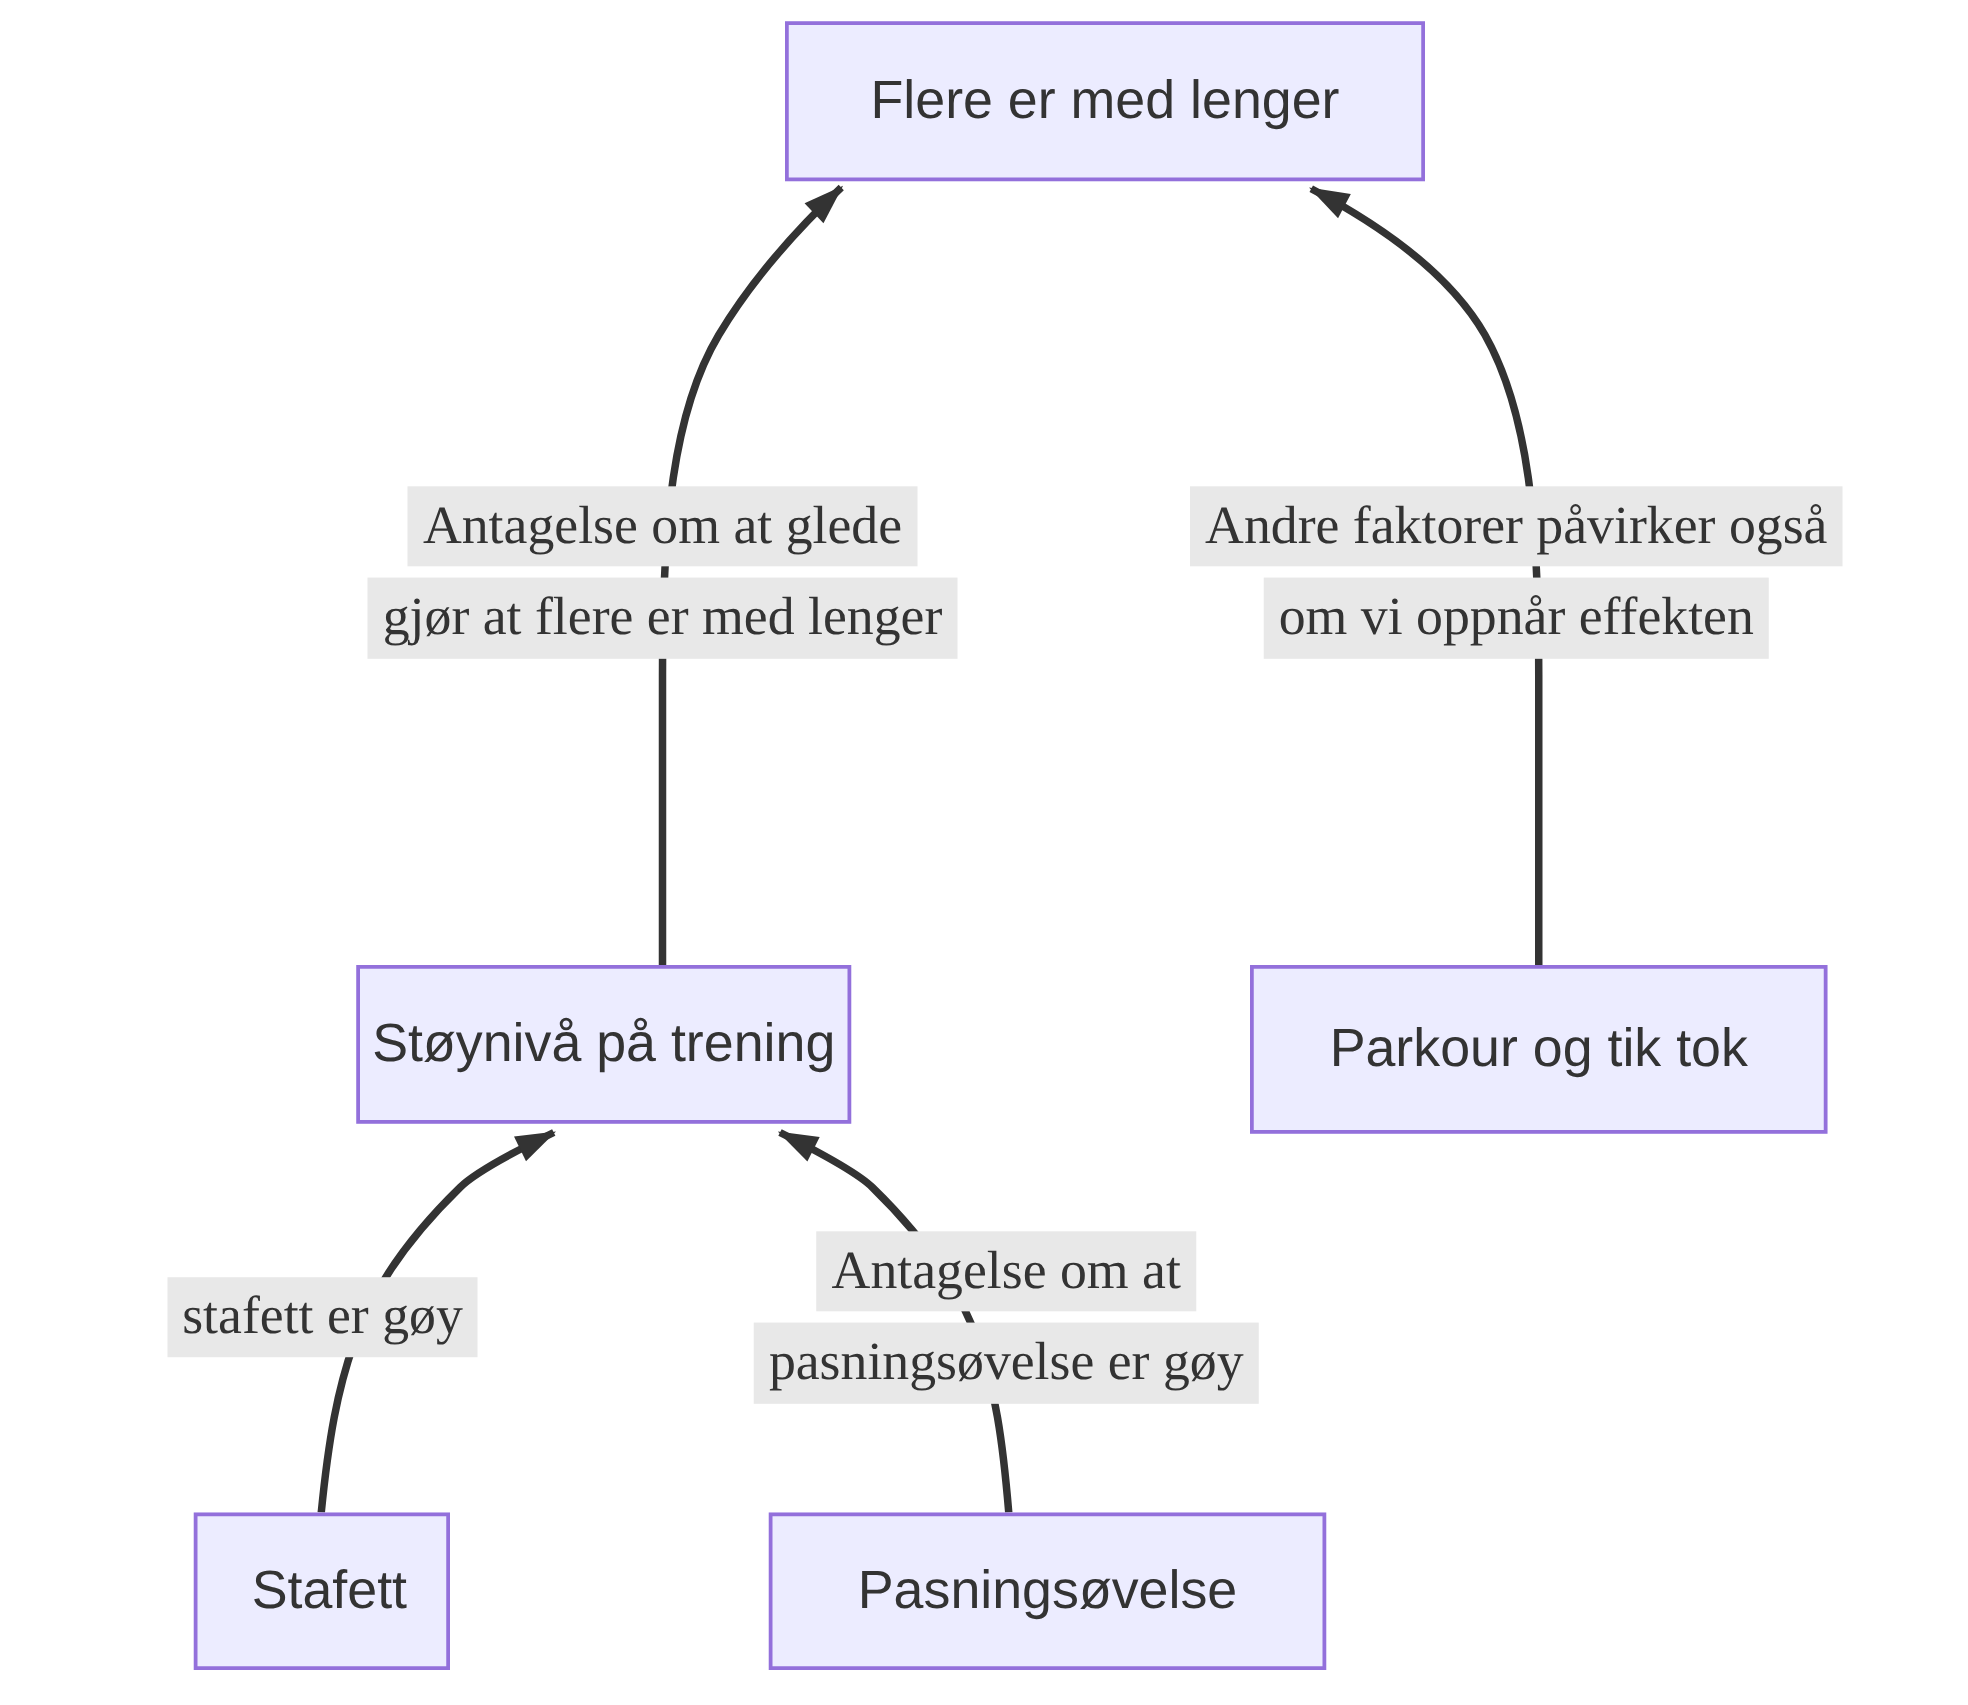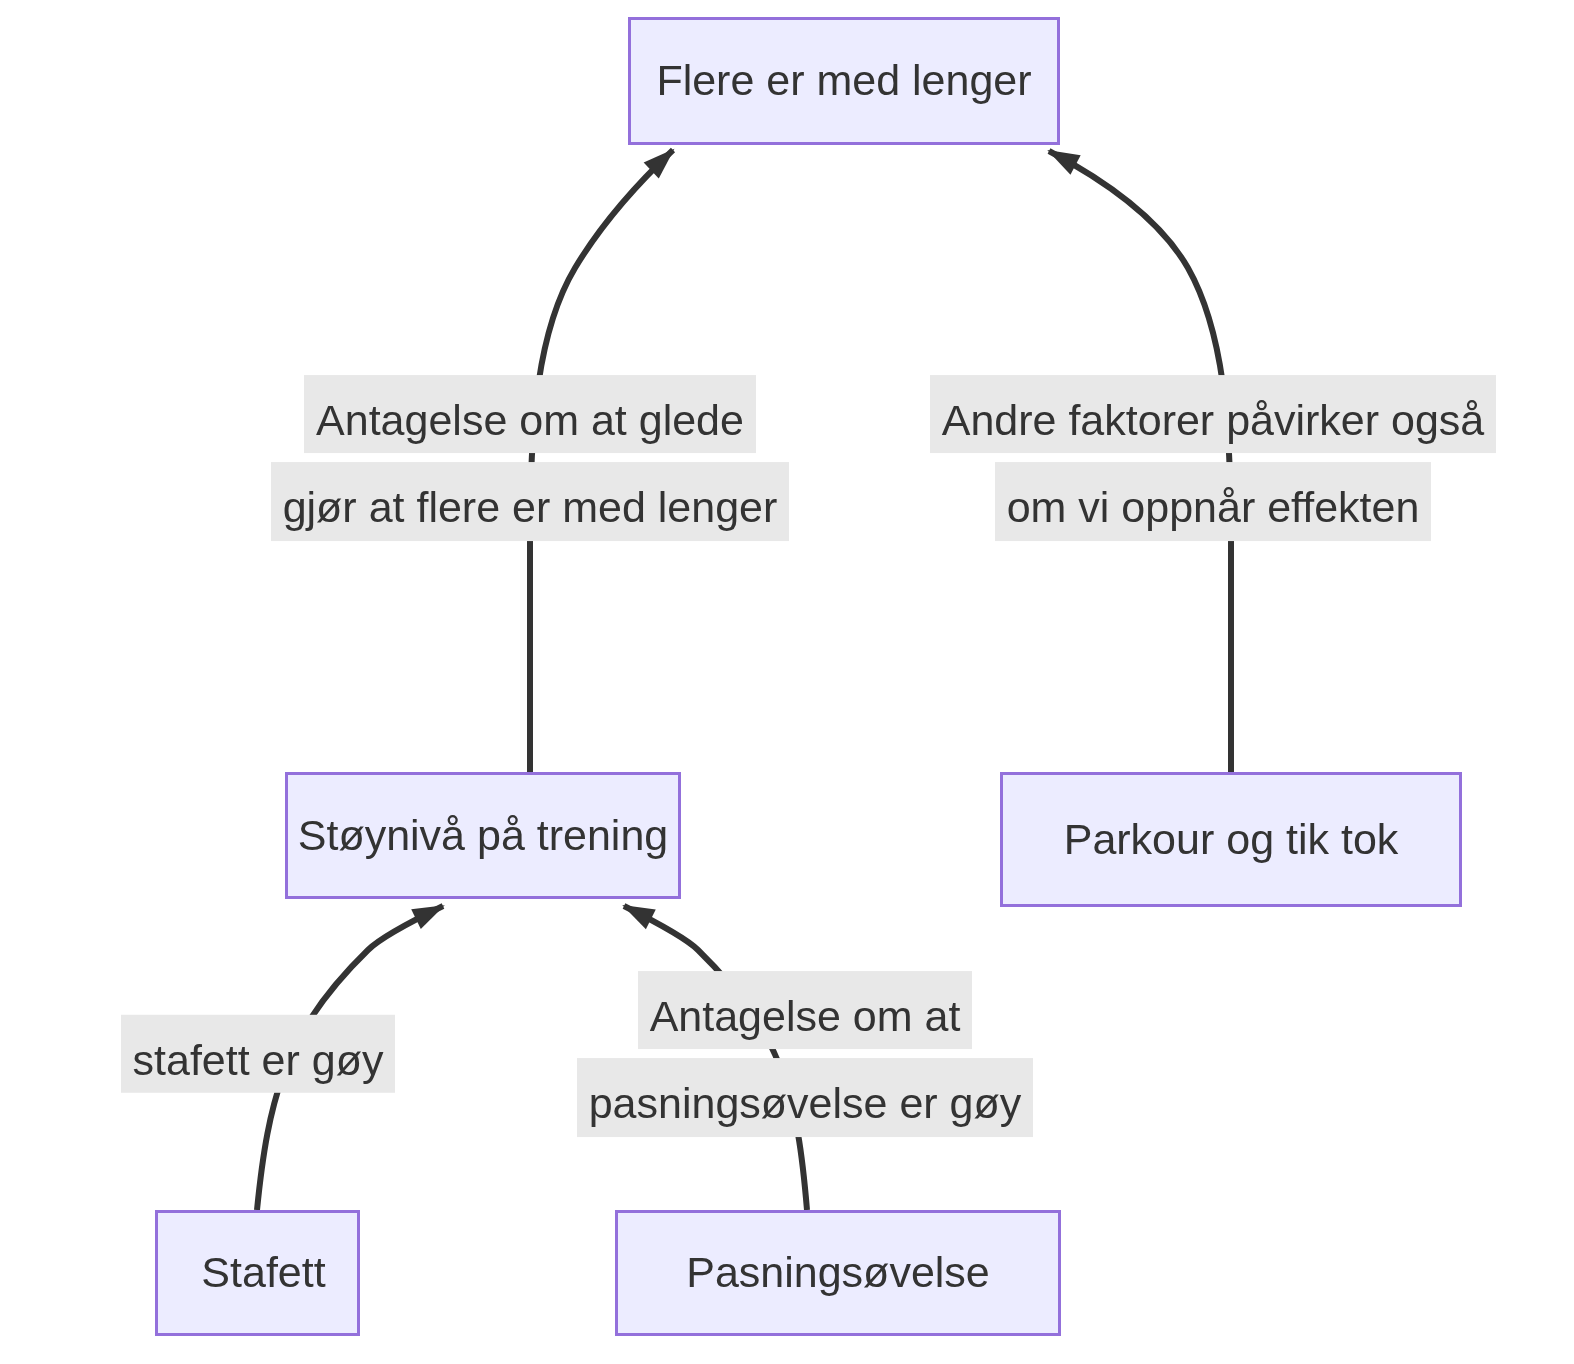--- a/index.html
+++ b/index.html
@@ -44,25 +44,26 @@
     display: flex;
     flex-direction: column;
     align-items: center;
     gap: 9px;
     width: 760px;
     text-align: center;
   }
   .edge-label-line {
     display: inline-block;
     background: var(--label-bg, #e8e8e8);
-    padding: 21px 12px 8px 12px;
+    padding: 7px 12px 8px 12px;
     font-size: 43px;
     line-height: 1.15;
     color: var(--text, #333333);
     white-space: nowrap;
+    font-family: Liberation Serif, serif;
   }
 </style>
 </head>
 <body>
 
 <div class="canvas">
 
   <svg class="edges" viewBox="0 0 1574 1364" xmlns="http://www.w3.org/2000/svg">
     <defs>
       <marker id="arrow" viewBox="0 0 34 28" refX="31" refY="14" markerWidth="34" markerHeight="28" orient="auto" markerUnits="userSpaceOnUse">
@@ -87,21 +88,21 @@
 
   <div class="edge-label" style="left:258px; top:1054px;">
     <span class="edge-label-line">stafett er gøy</span>
   </div>
 
   <div class="edge-label" style="left:805px; top:1054px;">
     <span class="edge-label-line">Antagelse om at</span>
     <span class="edge-label-line">pasningsøvelse er gøy</span>
   </div>
 
-  <div class="node" style="left:628px; top:17px; width:432px; height:128px;">
+  <div class="node" style="left:628px; top:17px; width:512px; height:128px;">
     <span class="node-label">Flere er med lenger</span>
   </div>
 
   <div class="node" style="left:285px; top:772px; width:396px; height:127px;">
     <span class="node-label">Støynivå på trening</span>
   </div>
 
   <div class="node" style="left:1000px; top:772px; width:462px; height:135px;">
     <span class="node-label">Parkour og tik tok</span>
   </div>

